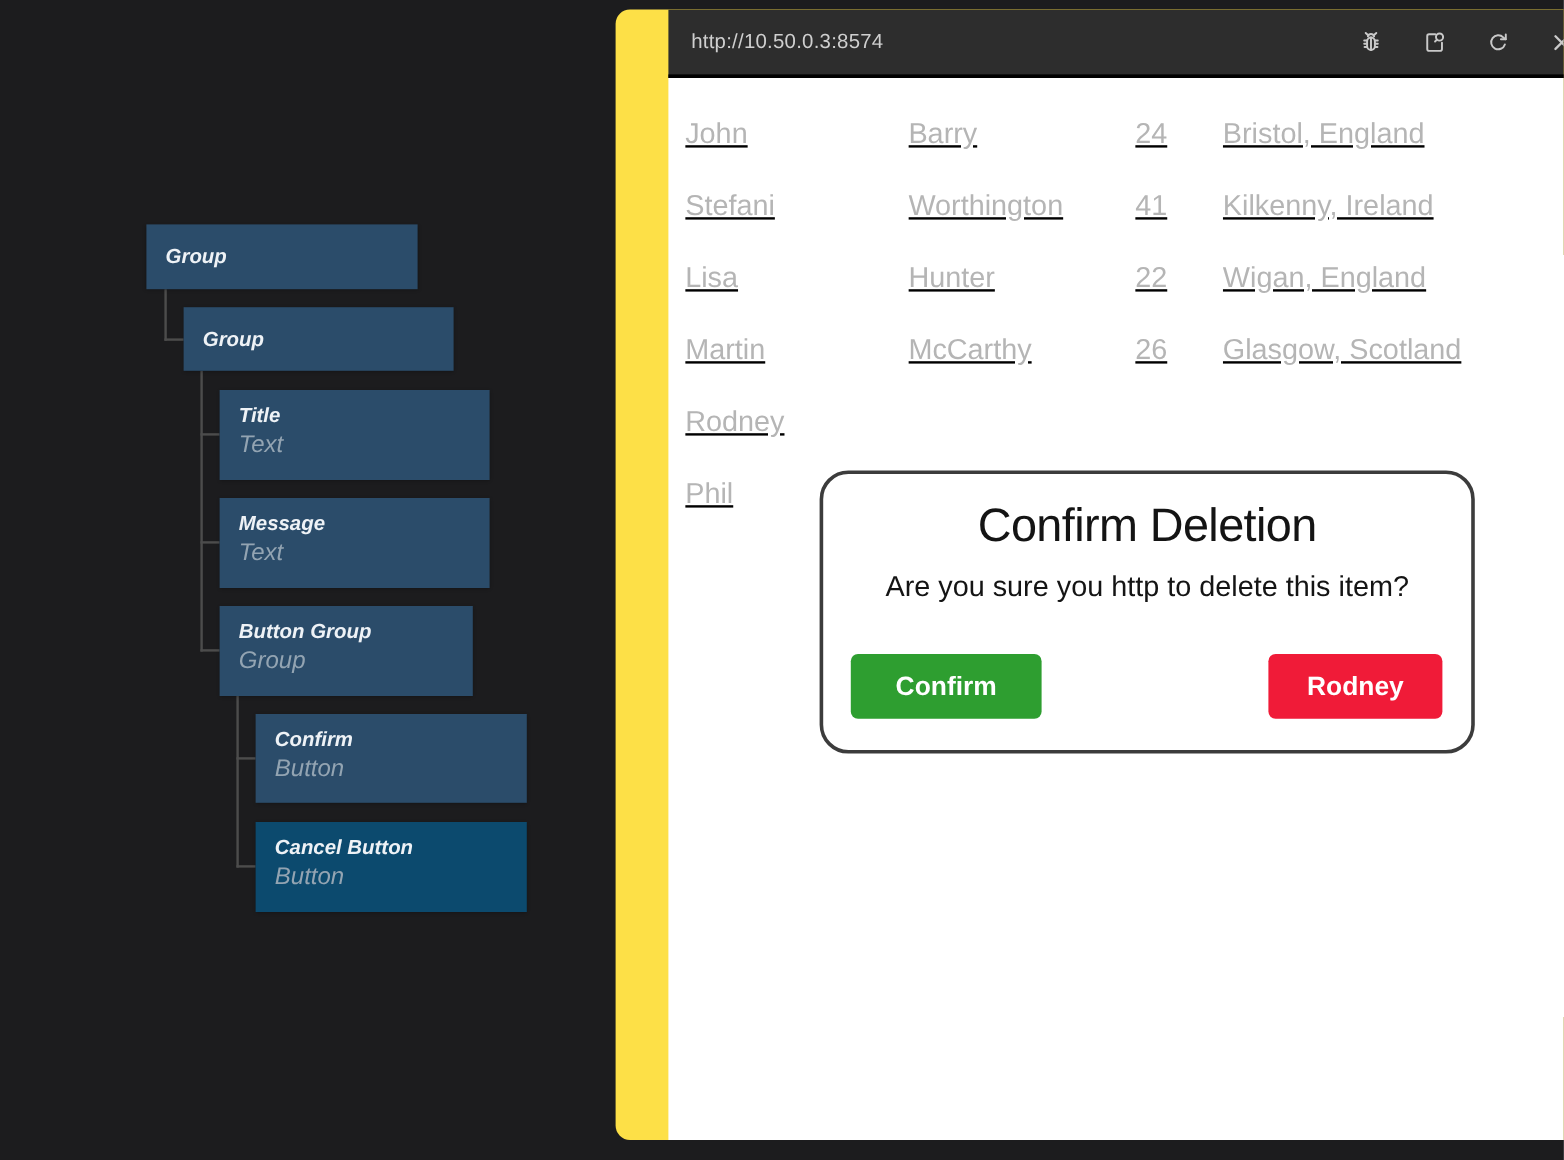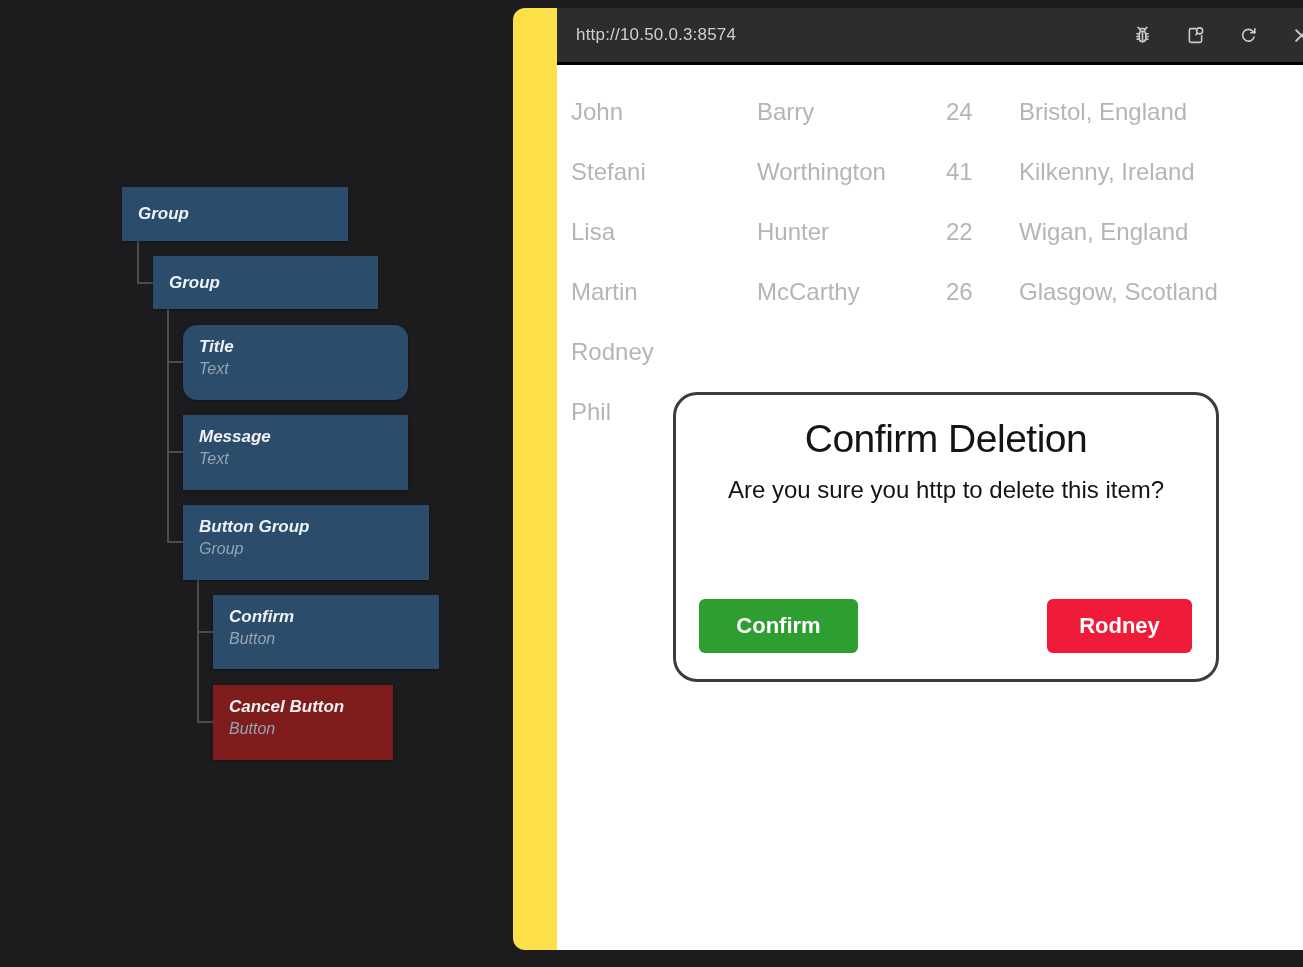--- a/index.html
+++ b/index.html
@@ -23,21 +23,21 @@
     box-shadow: 0 1px 3px rgba(0,0,0,0.35);
     font-style: italic;
   }
   .tree-node .node-title {
     font-size: 17px;
     font-weight: 700;
     color: #eef2f6;
     display: block;
   }
   .tree-node .node-subtitle {
-    font-size: 16px;
+    font-size: 20px;
     font-weight: 400;
     color: #93a4b2;
     display: block;
     margin-top: 3px;
   }
   .tree-node.single { display: flex; align-items: center; }
   .tree-node.double { padding-top: 12px; }
   .connector {
     position: absolute;
     background: #4c4c4c;
@@ -87,42 +87,43 @@
     position: relative;
     overflow: hidden;
   }
 
   
   table.people {
     border-collapse: collapse;
     table-layout: fixed;
     margin: 16px 12px 0 14px;
     width: 662px;
+    text-decoration: underline;
   }
   table.people td {
     font-size: 24px;
     color: #b5b5b5;
     line-height: 33px;
     height: 60px;
     padding: 0;
     vertical-align: middle;
     overflow: hidden;
   }
   td.col-first { width: 186px; }
   td.col-last  { width: 189px; }
   td.col-age   { width: 73px;  }
   td.col-loc   { width: 214px; }
 
   
   .modal {
     position: absolute;
-    left: 116px;
+    left: 126px;
     top: 327px;
     width: 546px;
-    height: 290px;
+    height: 236px;
     box-sizing: border-box;
     background: #ffffff;
     border: 3px solid #3c3c3c;
     border-radius: 24px;
     text-align: center;
     z-index: 5;
   }
   .modal-title {
     margin-top: 22px;
     font-size: 39px;
@@ -173,37 +174,37 @@
     <div class="connector" style="left:197px; top:580px; width:2px; height:143px;"></div>
     <div class="connector" style="left:197px; top:631px; width:16px; height:2px;"></div>
     <div class="connector" style="left:197px; top:721px; width:16px; height:2px;"></div>
 
     <div class="tree-node single" style="left: 122px; top: 187px; width: 226px; height: 54px; background: rgb(43, 76, 106);">
       <span class="node-title">Group</span>
     </div>
     <div class="tree-node single" style="left: 153px; top: 256px; width: 225px; height: 53px; background: rgb(43, 76, 106);">
       <span class="node-title">Group</span>
     </div>
-    <div class="tree-node double" style="left: 183px; top: 325px; width: 225px; height: 75px; background: rgb(43, 76, 106); border-radius: 14px;">
+    <div class="tree-node double" style="left: 183px; top: 325px; width: 225px; height: 75px; background: rgb(43, 76, 106);">
       <span class="node-title">Title</span>
       <span class="node-subtitle">Text</span>
     </div>
     <div class="tree-node double" style="left: 183px; top: 415px; width: 225px; height: 75px; background: rgb(43, 76, 106);">
       <span class="node-title">Message</span>
       <span class="node-subtitle">Text</span>
     </div>
-    <div class="tree-node double" style="left: 183px; top: 505px; width: 246px; height: 75px; background: rgb(43, 76, 106);">
+    <div class="tree-node double" style="left: 183px; top: 505px; width: 211px; height: 75px; background: rgb(43, 76, 106);">
       <span class="node-title">Button Group</span>
       <span class="node-subtitle">Group</span>
     </div>
     <div class="tree-node double" style="left: 213px; top: 595px; width: 226px; height: 74px; background: rgb(43, 76, 106);">
       <span class="node-title">Confirm</span>
       <span class="node-subtitle">Button</span>
     </div>
-    <div class="tree-node double" style="left: 213px; top: 685px; width: 180px; height: 75px; background: #7f1d1d;">
+    <div class="tree-node double" style="left: 213px; top: 685px; width: 226px; height: 75px; background: #0c4a6e;">
       <span class="node-title">Cancel Button</span>
       <span class="node-subtitle">Button</span>
     </div>
   </div>
 
   <div class="browser-window">
 
     <div class="titlebar">
       <span class="url-text">http://10.50.0.3:8574</span>
       <span class="titlebar-icons">

